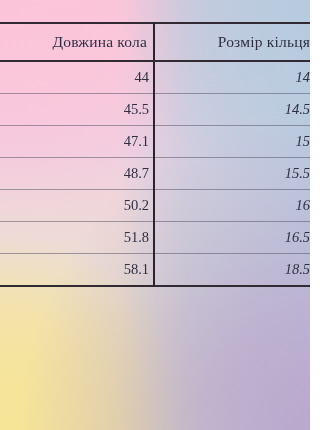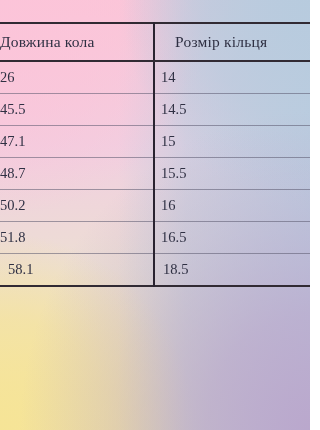--- a/index.html
+++ b/index.html
@@ -82,21 +82,21 @@
     table-layout: fixed;
     border-top: 2px solid #312a33;
     border-bottom: 2px solid #312a33;
   }
   #size-table col.col-left  { width: 154px; }
   #size-table col.col-right { width: 156px; }
 
   #size-table th,
   #size-table td {
     padding: 0;
-    text-align: left;
+    text-align: right;
     color: #2f3043;
     background: transparent;
   }
   #size-table tr.header-row th {
     height: 36px;
     font-weight: normal;
     font-size: 15.5px;
     letter-spacing: 0.2px;
     border-bottom: 2px solid #312a33;
   }
@@ -111,21 +111,21 @@
   #size-table tr.data-row:last-child td {
     border-bottom: none;
     padding-left: 8px;
   }
   
   #size-table th.th-right,
   #size-table td.cell-right {
     border-left: 2px solid #2a2330;
   }
   #size-table td.cell-left  { padding-right: 4px; }
-  #size-table td.cell-right { padding-left: 6px; }
+  #size-table td.cell-right { padding-left: 6px; font-style: italic; }
 </style>
 </head>
 <body>
 
 <div id="page-root">
 
   <div class="grad-layer grad-base"></div>
   <div class="grad-layer grad-right"></div>
   <div class="grad-layer grad-tl"></div>
   <div class="grad-layer grad-tr"></div>
@@ -138,21 +138,21 @@
       <col class="col-right">
     </colgroup>
     <thead>
       <tr class="header-row">
         <th class="th-left">Довжина кола</th>
         <th class="th-right">Розмір кільця</th>
       </tr>
     </thead>
     <tbody>
       <tr class="data-row">
-        <td class="cell-left">26</td>
+        <td class="cell-left">44</td>
         <td class="cell-right">14</td>
       </tr>
       <tr class="data-row">
         <td class="cell-left">45.5</td>
         <td class="cell-right">14.5</td>
       </tr>
       <tr class="data-row">
         <td class="cell-left">47.1</td>
         <td class="cell-right">15</td>
       </tr>

